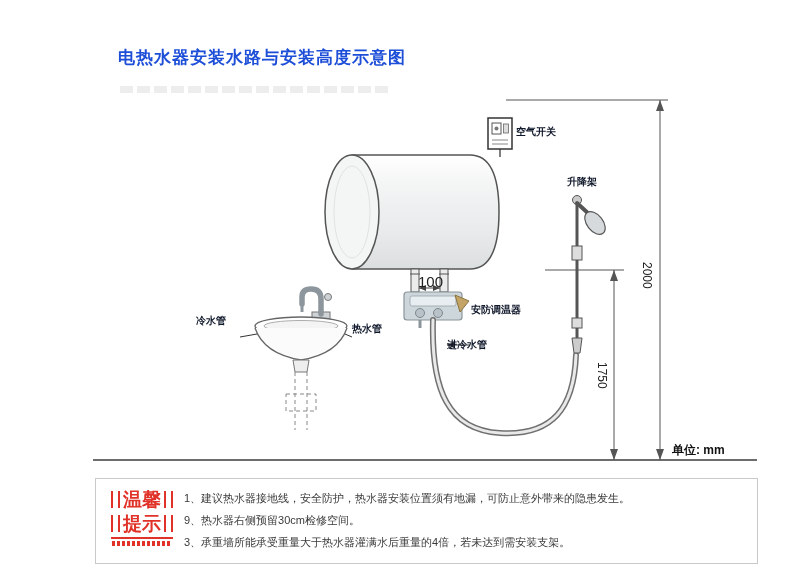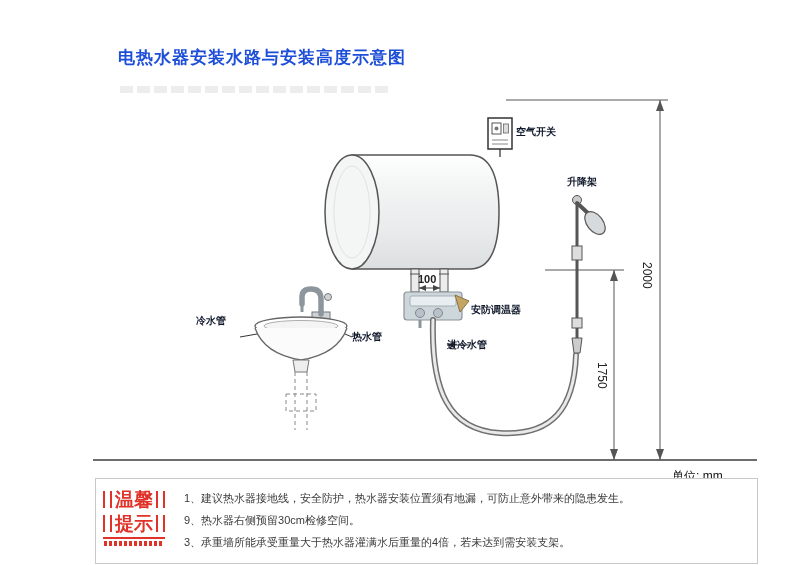--- a/index.html
+++ b/index.html
@@ -3,26 +3,26 @@
 <meta charset="utf-8">
 <style>
   html,body{margin:0;padding:0;background:#fff;}
   .page{position:relative;width:800px;height:565px;background:#ffffff;overflow:hidden;
         font-family:"Liberation Sans","DejaVu Sans",sans-serif;}
   .title{position:absolute;left:118px;top:46px;font-size:17px;font-weight:bold;color:#1d4ed8;letter-spacing:1px;}
   .subtitle-ghost{position:absolute;left:120px;top:86px;width:268px;height:7px;
         background:repeating-linear-gradient(90deg,#ededed 0 13px,transparent 13px 17px);}
   svg{position:absolute;left:0;top:0;}
   .lbl{position:absolute;font-size:10px;font-weight:bold;color:#0f172a;white-space:nowrap;}
-  .lbl-small{position:absolute;font-size:11px;color:#222;text-align:left;font-weight:bold;}
+  .lbl-small{position:absolute;font-size:15px;color:#222;text-align:right;}
   .lbl-dim{position:absolute;font-size:12px;color:#222;writing-mode:vertical-rl;}
-  .lbl-unit{position:absolute;font-size:12px;font-weight:normal;color:#111;white-space:nowrap;margin-top:26px;}
+  .lbl-unit{position:absolute;font-size:12px;font-weight:bold;color:#111;white-space:nowrap;}
   .tips-box{position:absolute;left:95px;top:478px;width:661px;height:84px;border:1px solid #c9c9c9;background:#fff;}
   .tips{position:absolute;left:184px;top:487px;width:560px;font-size:11px;color:#3a3a3a;line-height:22px;}
-  .stamp{position:absolute;left:101px;top:487px;width:66px;height:68px;color:#e03228;}
+  .stamp{position:absolute;left:109px;top:487px;width:66px;height:68px;color:#e03228;}
   .stamp-row{display:flex;align-items:center;justify-content:center;gap:3px;height:24px;}
   .stamp-text{font-size:19px;font-weight:bold;line-height:1;}
   .stamp-bar{width:5px;height:17px;border-left:2px solid #e03228;border-right:2px solid #e03228;}
   .stamp-divider{height:0;border-top:2px solid #e03228;margin:2px 2px 2px 2px;}
   .stamp-fine{height:5px;margin:1px 3px 0 3px;
         background:repeating-linear-gradient(90deg,#e03228 0 3px,transparent 3px 5px);}
 </style>
 </head>
 <body>
 
@@ -137,21 +137,21 @@
 
     <line x1="240" y1="337" x2="257" y2="334" stroke="#333" stroke-width="1"></line>
     <line x1="345" y1="334" x2="352" y2="337" stroke="#333" stroke-width="1"></line>
   </svg>
 
   <div class="lbl" style="left:516px;top:125px;">空气开关</div>
   <div class="lbl" style="left:567px;top:175px;">升降架</div>
   <div class="lbl" style="left:471px;top:303px;text-align:center;">安防调温器</div>
   <div class="lbl" style="left:447px;top:338px;">进冷水管</div>
   <div class="lbl" style="left:196px;top:314px;">冷水管</div>
-  <div class="lbl" style="left:352px;top:330px;">热水管</div>
+  <div class="lbl" style="left:352px;top:322px;">热水管</div>
   <div class="lbl-small" style="left:418px;top:273px;width:24px;">100</div>
   <div class="lbl-dim" style="left:640px;top:262px;">2000</div>
   <div class="lbl-dim" style="left:595px;top:362px;">1750</div>
   <div class="lbl-unit" style="left:672px;top:442px;">单位: mm</div>
 
   <div class="tips-box"></div>
 
   <div class="stamp">
     <div class="stamp-row">
       <span class="stamp-bar"></span>

